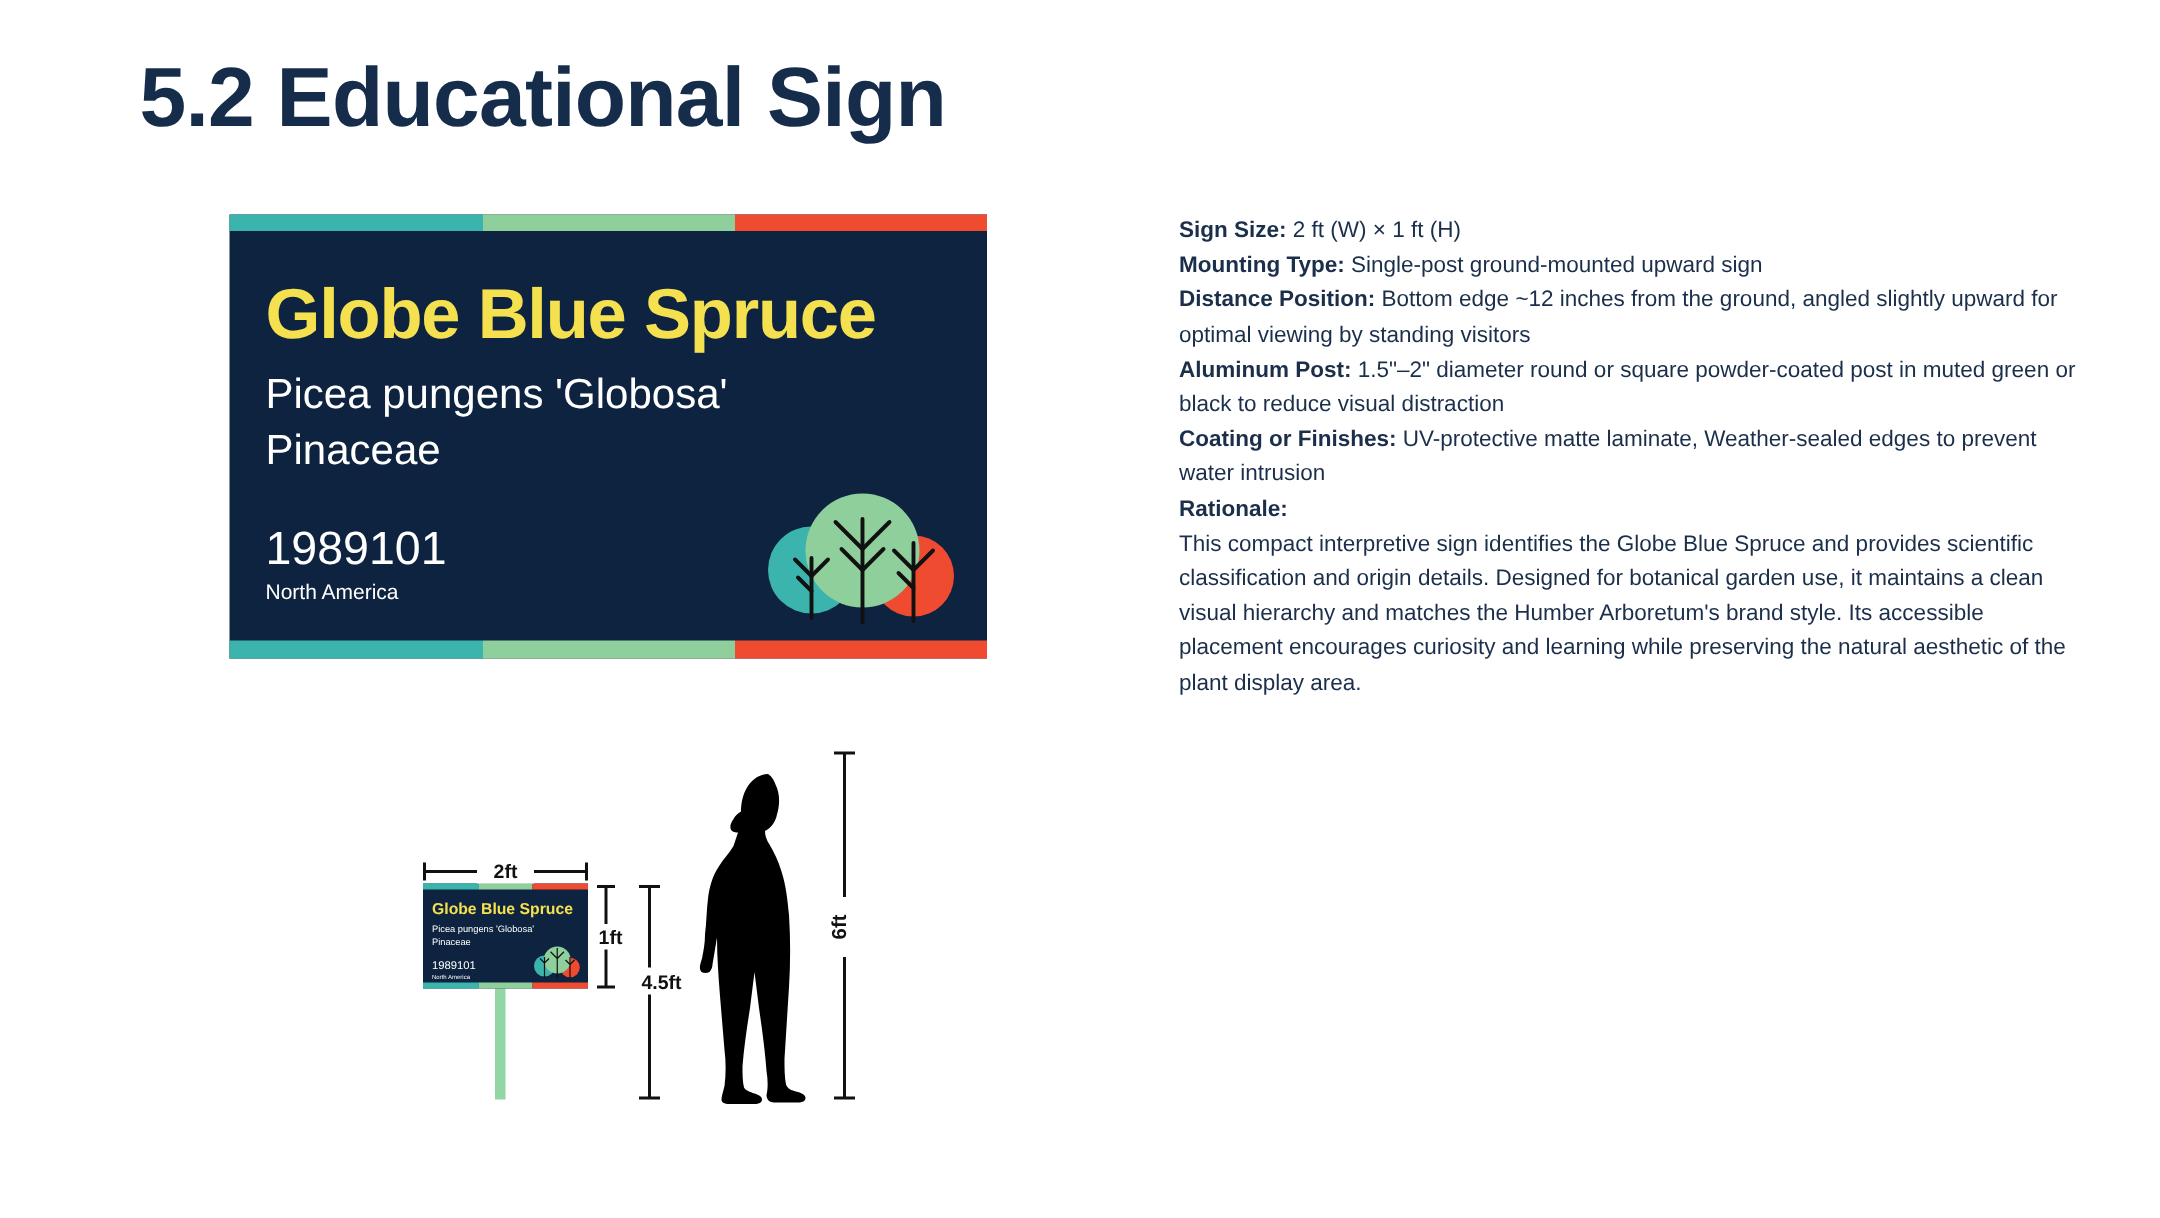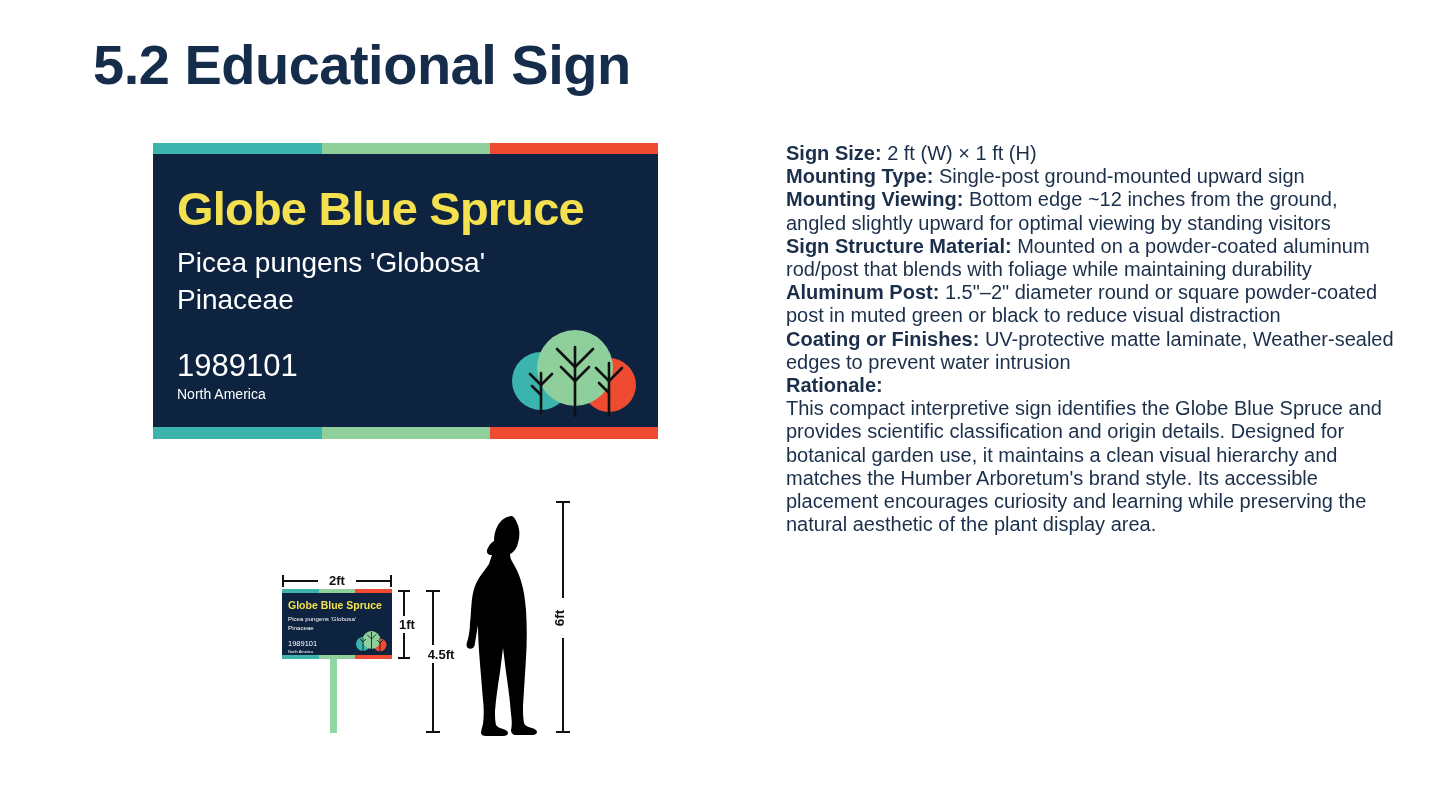--- a/index.html
+++ b/index.html
@@ -47,21 +47,21 @@
   .sign-id-num { font-size: 31px; font-weight: 400; color: #ffffff; letter-spacing: 0px; line-height: 1.1; }
   .sign-id-region { font-size: 14px; font-weight: 400; color: #ffffff; margin-top: 3px; line-height: 1.2; }
   .sign-logo { position: absolute; right: 18px; bottom: 6px; }
 
   
   .scale-diagram { position: absolute; left: 255px; top: 490px; width: 340px; height: 255px; }
 
   
   .spec {
     position: absolute; left: 771px; top: 142px; width: 608px;
-    font-size: 20px; color: #1b2f4b; line-height: 23.2px;
+    font-size: 15px; color: #1b2f4b; line-height: 23.2px;
   }
   .spec p { margin: 0; }
   .spec b { font-weight: 700; }
   .spec .rationale-body { margin-top: 0; }
 </style>
 </head>
 <body>
 
 <div class="page">
 
@@ -202,22 +202,21 @@
       </g>
       <rect x="284" y="108" width="20" height="40" fill="#ffffff"></rect>
       <text id="dim-person" x="294" y="128" text-anchor="middle" font-family="Liberation Sans, sans-serif" font-size="13.5" font-weight="700" fill="#111" transform="rotate(-90 294 128)">6ft</text>
     </svg>
   </div>
 
   <div class="spec">
     <div id="spec-list">
         <p><b>Sign Size:</b><span> 2 ft (W) × 1 ft (H)</span></p>
         <p><b>Mounting Type:</b><span> Single-post ground-mounted upward sign</span></p>
-        <p><b>Mounting Viewing:</b><span> Bottom edge ~12 inches from the ground, angled slightly upward for optimal viewing by standing visitors</span></p>
-        <p><b>Sign Structure Material:</b><span> Mounted on a powder-coated aluminum rod/post that blends with foliage while maintaining durability</span></p>
+        <p><b>Distance Position:</b><span> Bottom edge ~12 inches from the ground, angled slightly upward for optimal viewing by standing visitors</span></p>
         <p><b>Aluminum Post:</b><span> 1.5"–2" diameter round or square powder-coated post in muted green or black to reduce visual distraction</span></p>
         <p><b>Coating or Finishes:</b><span> UV-protective matte laminate, Weather-sealed edges to prevent water intrusion</span></p>
       </div>
     <p><b>Rationale:</b></p>
     <p class="rationale-body">This compact interpretive sign identifies the Globe Blue Spruce and provides scientific classification and origin details. Designed for botanical garden use, it maintains a clean visual hierarchy and matches the Humber Arboretum's brand style. Its accessible placement encourages curiosity and learning while preserving the natural aesthetic of the plant display area.</p>
   </div>
 
 </div>
 
 </body></html>

